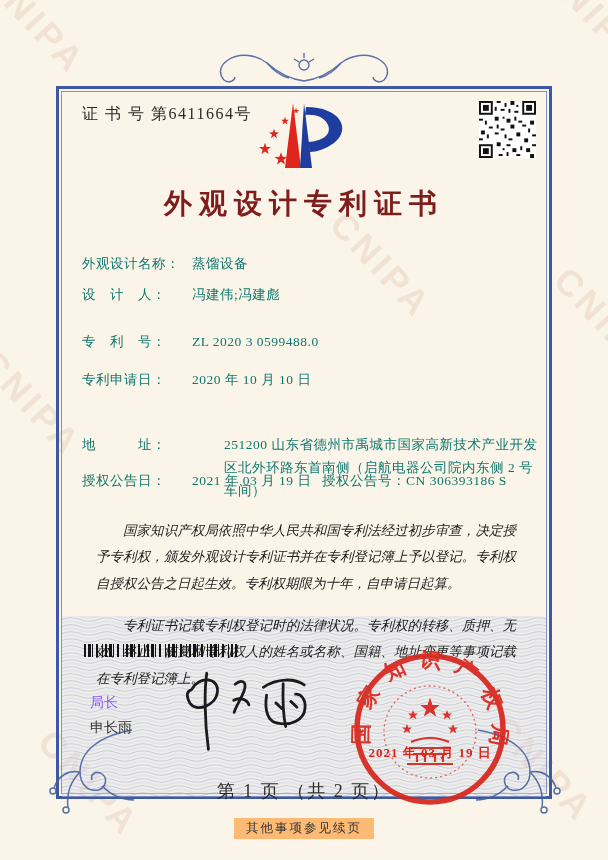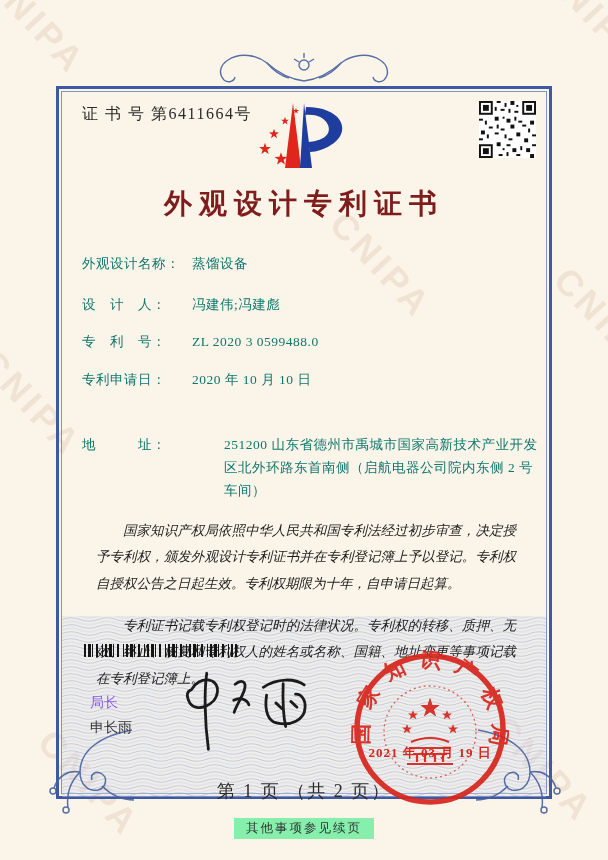--- a/index.html
+++ b/index.html
@@ -63,21 +63,21 @@
   .sig-name{ position:absolute; left:90px; top:719px; z-index:4;
     font-family:Liberation Sans, sans-serif; font-size:14px; color:#333; }
   .signature{ position:absolute; left:172px; top:664px; z-index:5; }
   .seal{ position:absolute; left:351px; top:650px; z-index:4; opacity:0.93; }
   .seal-date{ position:absolute; left:351px; top:744px; width:158px; z-index:5;
     text-align:center; color:#d7271d; font-size:13px; letter-spacing:1px; font-weight:bold; }
   .pagination{ position:absolute; left:56px; width:496px; top:779px; z-index:4;
     text-align:center; font-size:18px; color:#2b2b2b; letter-spacing:2px; }
   .footer-note{ position:absolute; left:0; width:608px; top:818px; z-index:2;
     text-align:center; font-size:12.5px; color:#333; letter-spacing:2px; }
-  .footer-note span{ background:#86efac; padding:2px 12px; display:inline-block; }
+  .footer-note span{ background:#fdba74; padding:2px 12px; display:inline-block; }
 </style>
 </head>
 <body>
 
 <div class="page">
 
   <div class="wm" style="left:-30px;top:0px">CNIPA</div>
   <div class="wm" style="left:528px;top:-8px">CNIPA</div>
   <div class="wm" style="left:316px;top:244px">CNIPA</div>
   <div class="wm" style="left:-34px;top:382px">CNIPA</div>
@@ -212,32 +212,36 @@
       <use href="#star" transform="translate(13,54) scale(0.62)"></use>
       <use href="#star" transform="translate(29,64) scale(0.68)"></use>
     </g>
   </svg>
 
   <div class="title">外观设计专利证书</div>
 
   <div class="frow" style="top:255px">
     <span class="flabel">外观设计名称：</span><span class="fvalue">蒸馏设备</span>
   </div>
-  <div class="frow" style="top:296px">
+  <div class="frow" style="top:286px">
     <span class="flabel">设　计　人：</span><span class="fvalue">冯建伟;冯建彪</span>
   </div>
   <div class="frow" style="top:333px">
     <span class="flabel">专　利　号：</span><span class="fvalue">ZL 2020 3 0599488.0</span>
   </div>
   <div class="frow" style="top:371px">
     <span class="flabel">专利申请日：</span><span class="fvalue">2020 年 10 月 10 日</span>
   </div>
   <div class="frow address" style="top:434px">
     <span class="flabel">地　　　址：</span>
       <span class="fvalue">251200 山东省德州市禹城市国家高新技术产业开发区北外环路东首南侧（启航电器公司院内东侧 2 号车间）</span>
+  </div>
+  <div class="frow" style="top:472px">
+    <span><span class="flabel">授权公告日：</span><span class="fvalue">2021 年 03 月 19 日</span></span>
+    <span class="second-field"><span>授权公告号：</span><span class="fvalue">CN 306393186 S</span></span>
   </div>
 
   <div class="body-text">
     <p>国家知识产权局依照中华人民共和国专利法经过初步审查，决定授予专利权，颁发外观设计专利证书并在专利登记簿上予以登记。专利权自授权公告之日起生效。专利权期限为十年，自申请日起算。</p>
     <p>专利证书记载专利权登记时的法律状况。专利权的转移、质押、无效、终止、恢复和专利权人的姓名或名称、国籍、地址变更等事项记载在专利登记簿上。</p>
   </div>
 
   <div class="barcode"></div>
 
   <div class="sig-role">局长</div>

